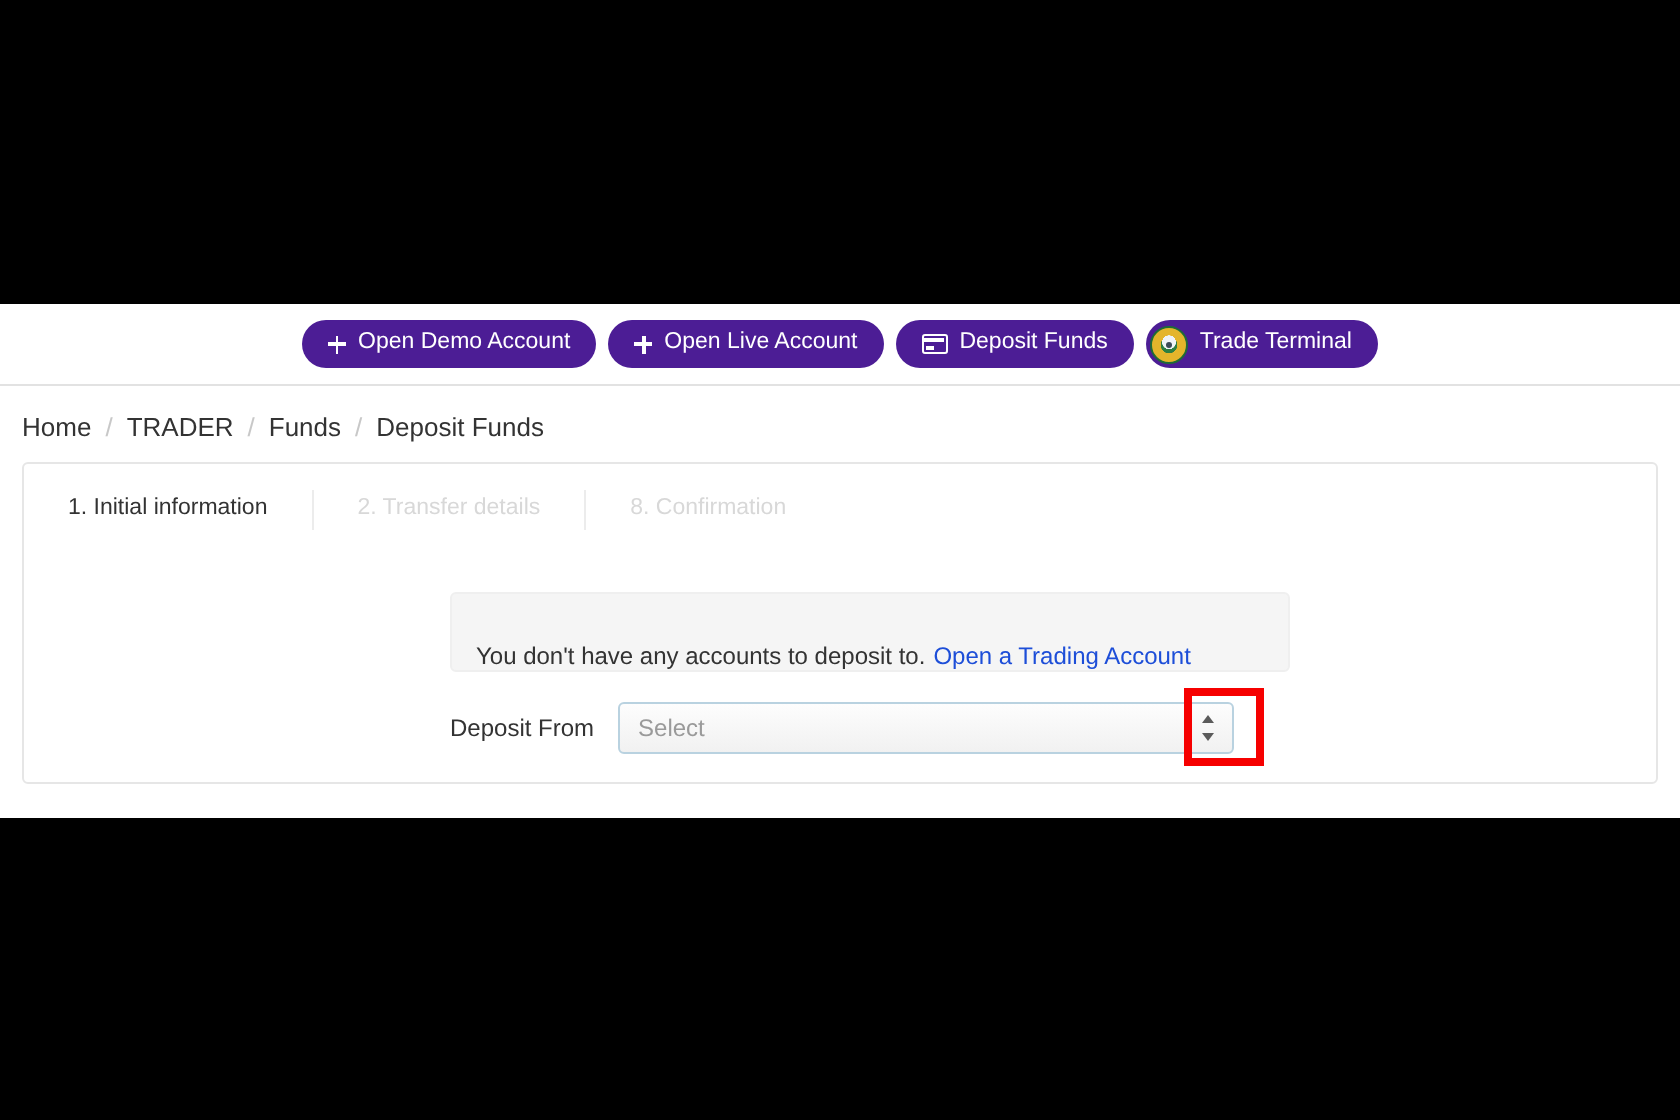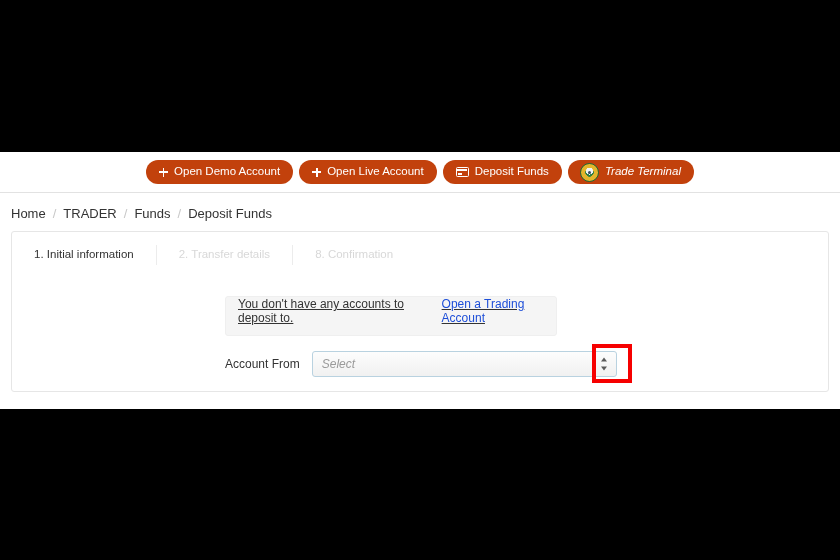--- a/index.html
+++ b/index.html
@@ -46,32 +46,31 @@
     align-items: center;
     gap: 6px;
   }
   .pill-btn {
     display: inline-flex;
     align-items: center;
     gap: 6px;
     height: 24px;
     padding: 0 13px;
     border-radius: 14px;
-    background: #c2410c;
+    background: #4c1d95;
     color: #ffffff;
     font-size: 11.5px;
     line-height: 1;
     white-space: nowrap;
     cursor: pointer;
     border: none;
     font-family: "Liberation Sans", sans-serif;
   }
   .pill-btn.with-logo {
-    padding-left: 12px;
-    font-style: italic;
+    padding-left: 2px;
   }
   .plus-icon {
     display: inline-block;
     position: relative;
     width: 9px;
     height: 9px;
     flex: 0 0 auto;
   }
   .plus-icon::before,
   .plus-icon::after {
@@ -200,32 +199,31 @@
   .step.inactive {
     color: #d8d8d8;
     border-left: 1px solid #ececec;
   }
 
   
   #alert-box {
     position: absolute;
     left: 213px;
     top: 64px;
-    width: 332px;
+    width: 420px;
     height: 40px;
     background: #f5f5f5;
     border: 1px solid #efefef;
     border-radius: 3px;
     box-sizing: border-box;
     display: flex;
-    align-items: flex-start;
+    align-items: flex-end;
     padding-left: 12px;
     font-size: 12px;
     color: #333333;
-    text-decoration: underline;
   }
   #alert-link {
     color: #1d4ed8;
     margin-left: 4px;
     text-decoration: none;
     cursor: pointer;
   }
 
   
   #deposit-from-row {
@@ -252,21 +250,20 @@
     border: 1px solid #b9d2e0;
     border-radius: 3px;
     box-sizing: border-box;
     background: linear-gradient(#fdfdfd, #f1f1f1);
     display: flex;
     align-items: center;
     padding-left: 9px;
     font-size: 12px;
     color: #9a9a9a;
     cursor: pointer;
-    font-style: italic;
   }
   #select-spinner {
     position: absolute;
     right: 9px;
     top: 50%;
     transform: translateY(-50%);
     width: 7px;
     height: 13px;
     display: flex;
     flex-direction: column;
@@ -348,21 +345,21 @@
       <div class="step inactive">2. Transfer details</div>
       <div class="step inactive">8. Confirmation</div>
     </div>
 
     <div id="alert-box">
       <span>You don't have any accounts to deposit to.</span>
       <a id="alert-link" href="#">Open a Trading Account</a>
     </div>
 
     <div id="deposit-from-row">
-      <div id="deposit-from-label">Account From</div>
+      <div id="deposit-from-label">Deposit From</div>
       <div id="deposit-from-select">
         <span>Select</span>
         <span id="select-spinner">
           <span class="tri-up"></span>
           <span class="tri-down"></span>
         </span>
       </div>
     </div>
 
   </section>

